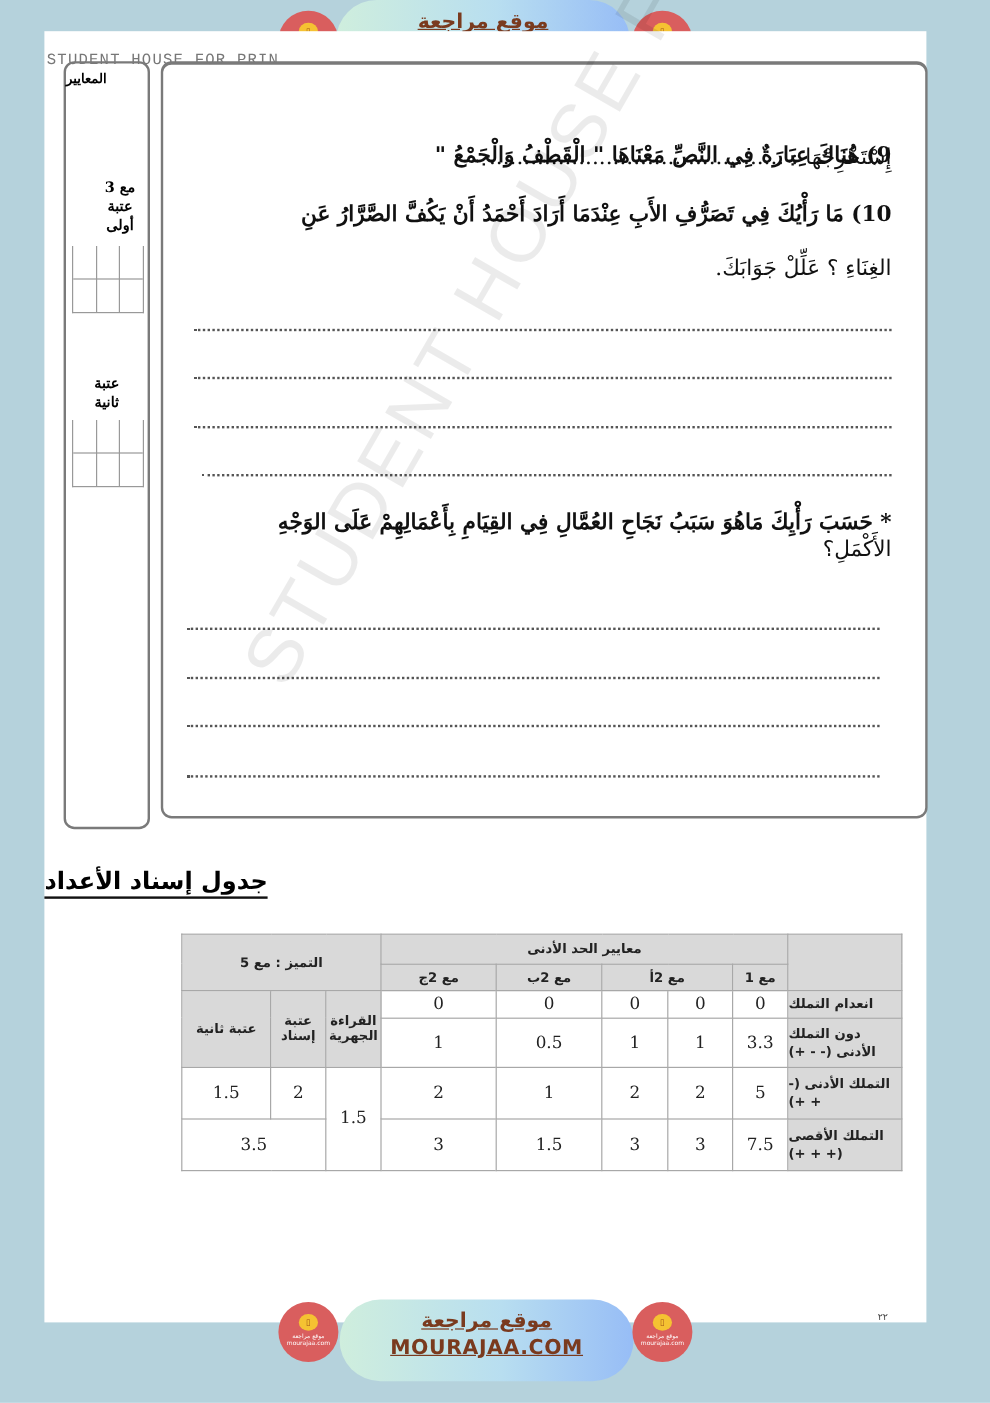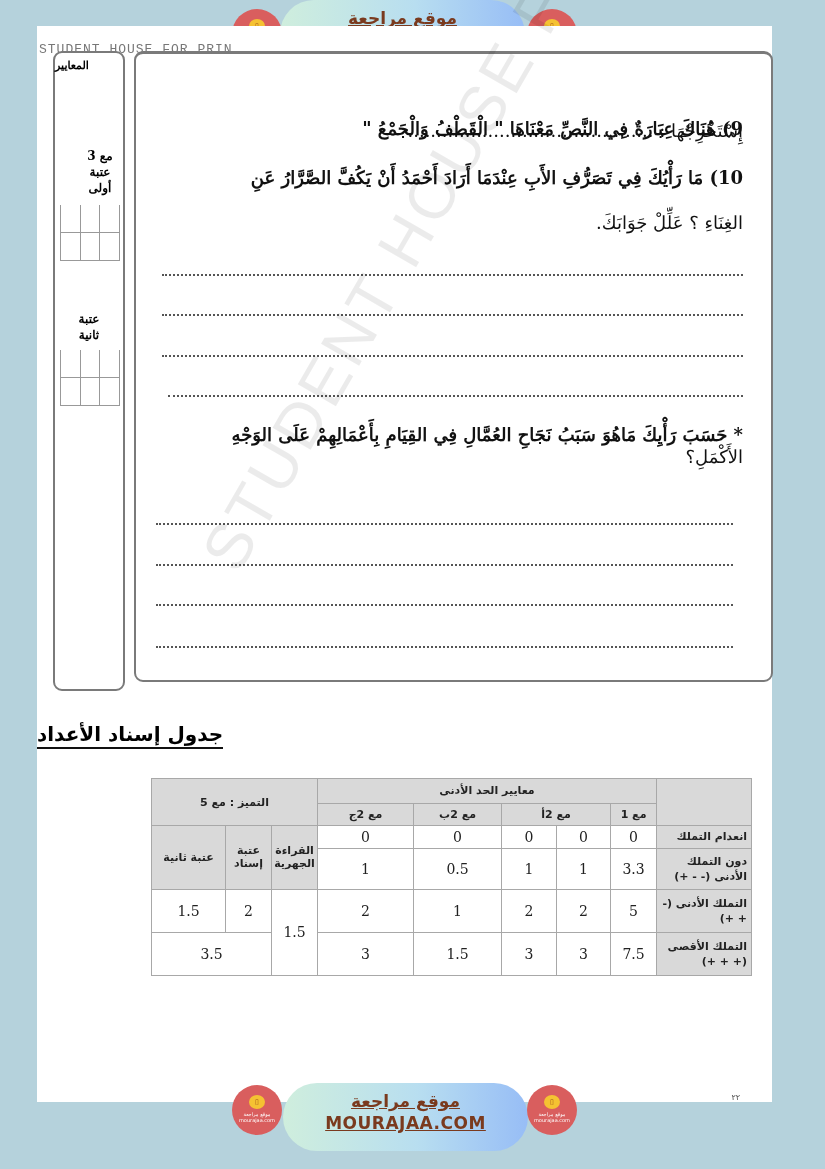--- a/index.html
+++ b/index.html
@@ -54,21 +54,21 @@
   table.grades {
     position:absolute; left:114px; top:752px; width:600px; height:198px;
     border-collapse:collapse; direction:rtl; table-layout:fixed;
     font-size:13px;
   }
   table.grades td {
     border:1.5px solid #a8a8a8; text-align:center; vertical-align:middle; padding:0;
     color:#222;
   }
   table.grades td.hd { background:#d9d9d9; font-family:"DejaVu Sans", sans-serif; font-weight:bold; font-size:11px; }
-  table.grades td.rowhd { background:#d9d9d9; font-family:"DejaVu Sans", sans-serif; font-weight:bold; font-size:11px; text-align:right; padding-right:4px; line-height:15px; }
+  table.grades td.rowhd { background:#d9d9d9; font-family:"DejaVu Sans", sans-serif; font-weight:bold; font-size:11px; text-align:left; padding-right:4px; line-height:15px; }
   table.grades td.val { font-size:14px; }
 
   .watermark {
     position:absolute; left:150px; top:520px; transform:rotate(-60deg);
     transform-origin:left top;
     font-family:"Liberation Sans", sans-serif; font-size:64px; color:rgba(0,0,0,0.08);
     letter-spacing:4px; white-space:nowrap; pointer-events:none;
   }
   .page-num { position:absolute; right:32px; bottom:0px; font-size:8px; color:#444; }
 

